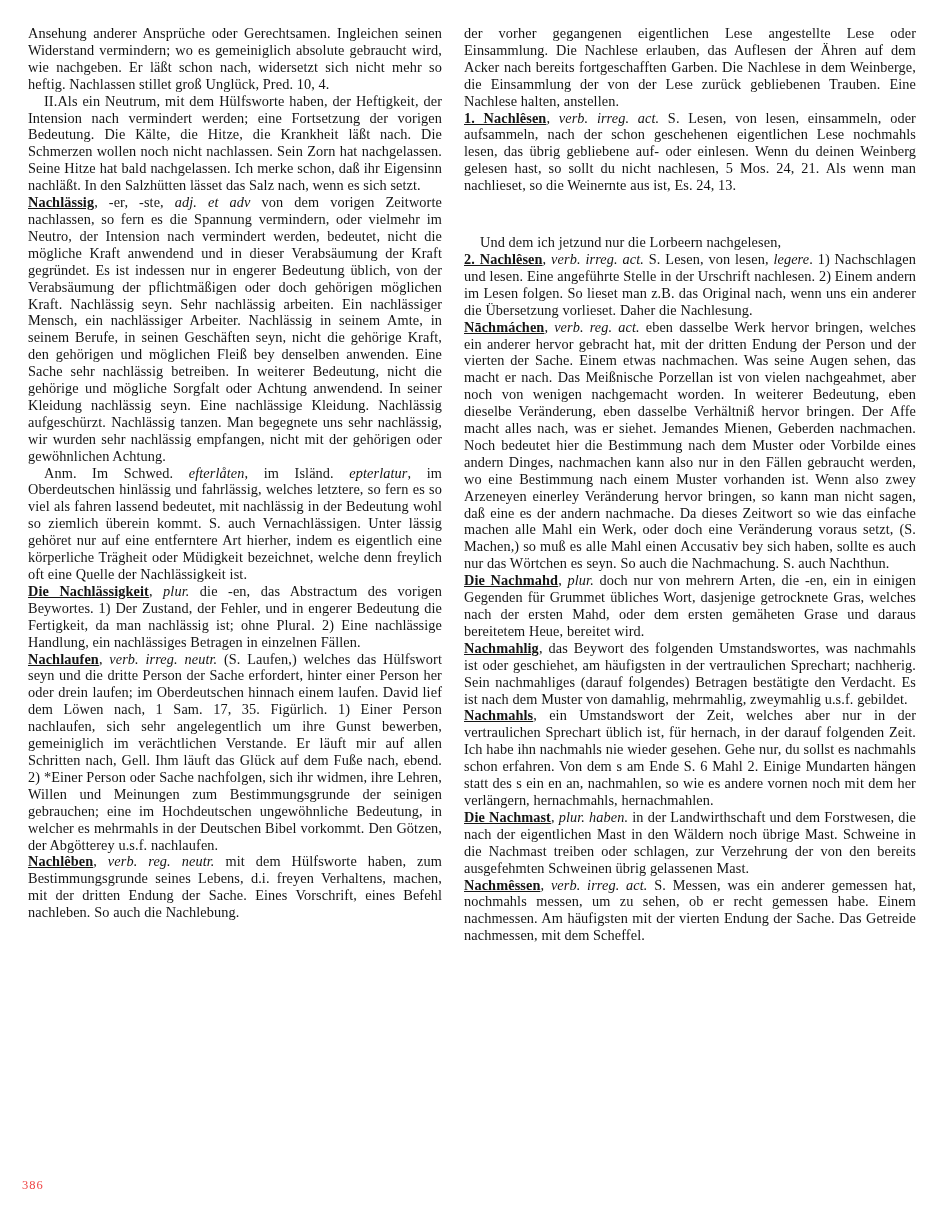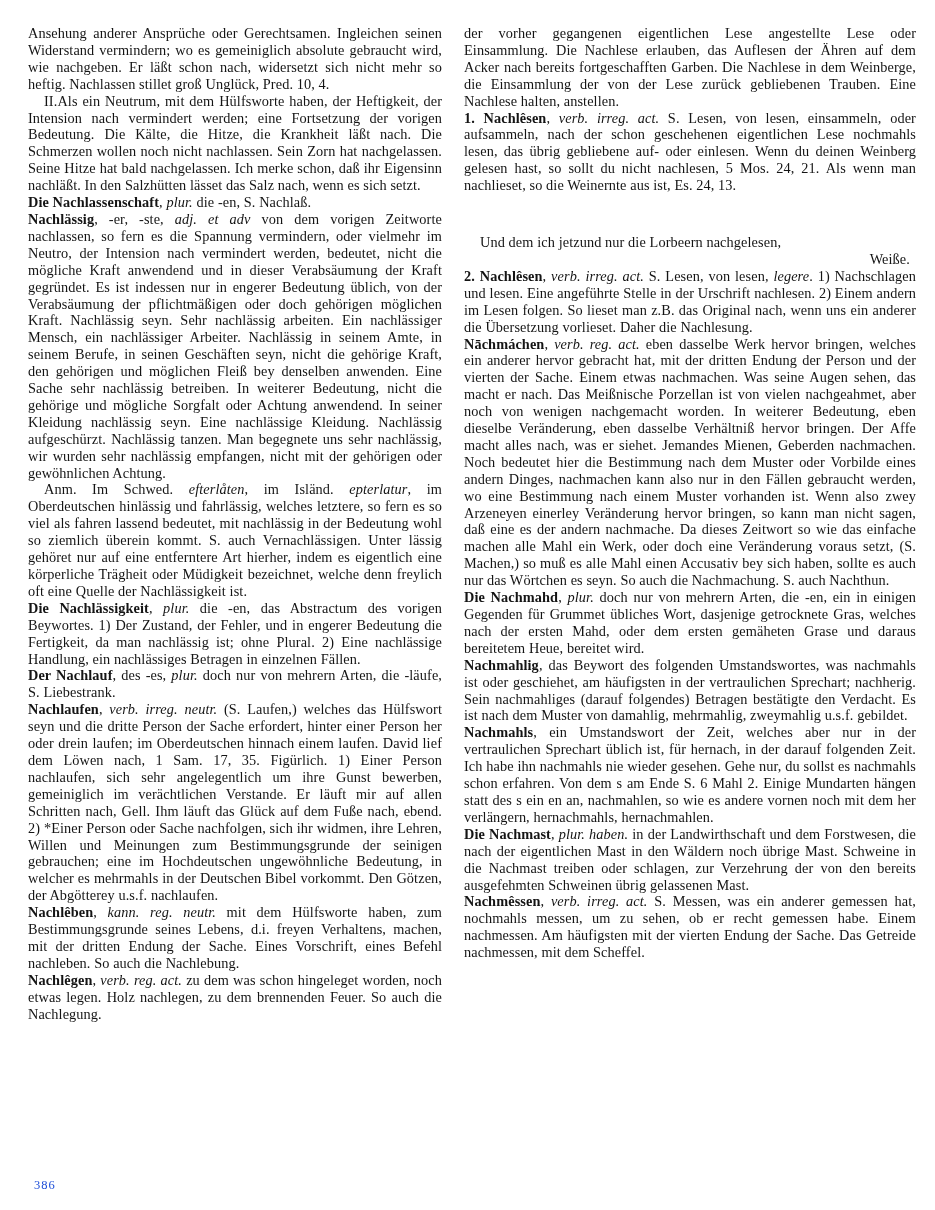--- a/index.html
+++ b/index.html
@@ -27,53 +27,49 @@
     line-height: 16.9px;
     text-align: justify;
     letter-spacing: 0.1px;
   }
   .col-left  { flex: 0 0 414px; width: 414px; }
   .col-right { flex: 0 0 452px; width: 452px; }
   p.para { margin: 0; padding: 0; }
   p.indent { text-indent: 16px; }
   p.verse  { text-indent: 16px; text-align: left; margin-top: 40px; }
   p.attrib { text-align: right; padding-right: 6px; }
-  .bold   { font-weight: bold; }
+  .bold   { font-weight: bold; text-decoration: underline; }
   .italic { font-style: italic; font-family: Liberation Serif, serif; }
   .page-number {
     position: absolute;
-    left: 34px;
+    left: 22px;
     top: 1178px;
     font-size: 12.5px;
     letter-spacing: 1px;
-    color: #1d4ed8;
+    color: #ef4444;
   }
 </style>
 </head>
 <body>
 
 <div class="page">
   <div class="cols">
     <div class="col col-left">
         <p class="para flush"><span>Ansehung anderer Ansprüche oder Gerechtsamen. Ingleichen seinen Widerstand vermindern; wo es gemeiniglich absolute gebraucht wird, wie nachgeben. Er läßt schon nach, widersetzt sich nicht mehr so heftig. Nachlassen stillet groß Unglück, Pred. 10, 4.</span></p>
         <p class="para indent"><span>II.Als ein Neutrum, mit dem Hülfsworte haben, der Heftigkeit, der Intension nach vermindert werden; eine Fortsetzung der vorigen Bedeutung. Die Kälte, die Hitze, die Krankheit läßt nach. Die Schmerzen wollen noch nicht nachlassen. Sein Zorn hat nachgelassen. Seine Hitze hat bald nachgelassen. Ich merke schon, daß ihr Eigensinn nachläßt. In den Salzhütten lässet das Salz nach, wenn es sich setzt.</span></p>
-        <p class="para entry"><span class="bold">Die Nachlassenschaft</span><span>, </span><span class="italic">plur.</span><span> die -en, S. Nachlaß.</span></p>
         <p class="para entry"><span class="bold">Nachlässig</span><span>, -er, -ste, </span><span class="italic">adj. et adv</span><span> von dem vorigen Zeitworte nachlassen, so fern es die Spannung vermindern, oder vielmehr im Neutro, der Intension nach vermindert werden, bedeutet, nicht die mögliche Kraft anwendend und in dieser Verabsäumung der Kraft gegründet. Es ist indessen nur in engerer Bedeutung üblich, von der Verabsäumung der pflichtmäßigen oder doch gehörigen möglichen Kraft. Nachlässig seyn. Sehr nachlässig arbeiten. Ein nachlässiger Mensch, ein nachlässiger Arbeiter. Nachlässig in seinem Amte, in seinem Berufe, in seinen Geschäften seyn, nicht die gehörige Kraft, den gehörigen und möglichen Fleiß bey denselben anwenden. Eine Sache sehr nachlässig betreiben. In weiterer Bedeutung, nicht die gehörige und mögliche Sorgfalt oder Achtung anwendend. In seiner Kleidung nachlässig seyn. Eine nachlässige Kleidung. Nachlässig aufgeschürzt. Nachlässig tanzen. Man begegnete uns sehr nachlässig, wir wurden sehr nachlässig empfangen, nicht mit der gehörigen oder gewöhnlichen Achtung.</span></p>
         <p class="para indent"><span>Anm. Im Schwed. </span><span class="italic">efterlåten</span><span>, im Isländ. </span><span class="italic">epterlatur</span><span>, im Oberdeutschen hinlässig und fahrlässig, welches letztere, so fern es so viel als fahren lassend bedeutet, mit nachlässig in der Bedeutung wohl so ziemlich überein kommt. S. auch Vernachlässigen. Unter lässig gehöret nur auf eine entferntere Art hierher, indem es eigentlich eine körperliche Trägheit oder Müdigkeit bezeichnet, welche denn freylich oft eine Quelle der Nachlässigkeit ist.</span></p>
         <p class="para entry"><span class="bold">Die Nachlässigkeit</span><span>, </span><span class="italic">plur.</span><span> die -en, das Abstractum des vorigen Beywortes. 1) Der Zustand, der Fehler, und in engerer Bedeutung die Fertigkeit, da man nachlässig ist; ohne Plural. 2) Eine nachlässige Handlung, ein nachlässiges Betragen in einzelnen Fällen.</span></p>
-        <p class="para entry"><span class="bold">Der Nachlauf</span><span>, des -es, </span><span class="italic">plur.</span><span> doch nur von mehrern Arten, die -läufe, S. Liebestrank.</span></p>
         <p class="para entry"><span class="bold">Nachlaufen</span><span>, </span><span class="italic">verb. irreg. neutr.</span><span> (S. Laufen,) welches das Hülfswort seyn und die dritte Person der Sache erfordert, hinter einer Person her oder drein laufen; im Oberdeutschen hinnach einem laufen. David lief dem Löwen nach, 1 Sam. 17, 35. Figürlich. 1) Einer Person nachlaufen, sich sehr angelegentlich um ihre Gunst bewerben, gemeiniglich im verächtlichen Verstande. Er läuft mir auf allen Schritten nach, Gell. Ihm läuft das Glück auf dem Fuße nach, ebend. 2) *Einer Person oder Sache nachfolgen, sich ihr widmen, ihre Lehren, Willen und Meinungen zum Bestimmungsgrunde der seinigen gebrauchen; eine im Hochdeutschen ungewöhnliche Bedeutung, in welcher es mehrmahls in der Deutschen Bibel vorkommt. Den Götzen, der Abgötterey u.s.f. nachlaufen.</span></p>
-        <p class="para entry"><span class="bold">Nachlêben</span><span>, </span><span class="italic">kann. reg. neutr.</span><span> mit dem Hülfsworte haben, zum Bestimmungsgrunde seines Lebens, d.i. freyen Verhaltens, machen, mit der dritten Endung der Sache. Eines Vorschrift, eines Befehl nachleben. So auch die Nachlebung.</span></p>
-        <p class="para entry"><span class="bold">Nachlêgen</span><span>, </span><span class="italic">verb. reg. act.</span><span> zu dem was schon hingeleget worden, noch etwas legen. Holz nachlegen, zu dem brennenden Feuer. So auch die Nachlegung.</span></p>
+        <p class="para entry"><span class="bold">Nachlêben</span><span>, </span><span class="italic">verb. reg. neutr.</span><span> mit dem Hülfsworte haben, zum Bestimmungsgrunde seines Lebens, d.i. freyen Verhaltens, machen, mit der dritten Endung der Sache. Eines Vorschrift, eines Befehl nachleben. So auch die Nachlebung.</span></p>
       </div>
     <div class="col col-right">
         <p class="para flush"><span>der vorher gegangenen eigentlichen Lese angestellte Lese oder Einsammlung. Die Nachlese erlauben, das Auflesen der Ähren auf dem Acker nach bereits fortgeschafften Garben. Die Nachlese in dem Weinberge, die Einsammlung der von der Lese zurück gebliebenen Trauben. Eine Nachlese halten, anstellen.</span></p>
         <p class="para entry"><span class="bold">1. Nachlêsen</span><span>, </span><span class="italic">verb. irreg. act.</span><span> S. Lesen, von lesen, einsammeln, oder aufsammeln, nach der schon geschehenen eigentlichen Lese nochmahls lesen, das übrig gebliebene auf- oder einlesen. Wenn du deinen Weinberg gelesen hast, so sollt du nicht nachlesen, 5 Mos. 24, 21. Als wenn man nachlieset, so die Weinernte aus ist, Es. 24, 13.</span></p>
         <p class="para verse"><span>Und dem ich jetzund nur die Lorbeern nachgelesen,</span></p>
-        <p class="para attrib"><span>Weiße.</span></p>
         <p class="para entry"><span class="bold">2. Nachlêsen</span><span>, </span><span class="italic">verb. irreg. act.</span><span> S. Lesen, von lesen, </span><span class="italic">legere</span><span>. 1) Nachschlagen und lesen. Eine angeführte Stelle in der Urschrift nachlesen. 2) Einem andern im Lesen folgen. So lieset man z.B. das Original nach, wenn uns ein anderer die Übersetzung vorlieset. Daher die Nachlesung.</span></p>
         <p class="para entry"><span class="bold">Nāchmáchen</span><span>, </span><span class="italic">verb. reg. act.</span><span> eben dasselbe Werk hervor bringen, welches ein anderer hervor gebracht hat, mit der dritten Endung der Person und der vierten der Sache. Einem etwas nachmachen. Was seine Augen sehen, das macht er nach. Das Meißnische Porzellan ist von vielen nachgeahmet, aber noch von wenigen nachgemacht worden. In weiterer Bedeutung, eben dieselbe Veränderung, eben dasselbe Verhältniß hervor bringen. Der Affe macht alles nach, was er siehet. Jemandes Mienen, Geberden nachmachen. Noch bedeutet hier die Bestimmung nach dem Muster oder Vorbilde eines andern Dinges, nachmachen kann also nur in den Fällen gebraucht werden, wo eine Bestimmung nach einem Muster vorhanden ist. Wenn also zwey Arzeneyen einerley Veränderung hervor bringen, so kann man nicht sagen, daß eine es der andern nachmache. Da dieses Zeitwort so wie das einfache machen alle Mahl ein Werk, oder doch eine Veränderung voraus setzt, (S. Machen,) so muß es alle Mahl einen Accusativ bey sich haben, sollte es auch nur das Wörtchen es seyn. So auch die Nachmachung. S. auch Nachthun.</span></p>
         <p class="para entry"><span class="bold">Die Nachmahd</span><span>, </span><span class="italic">plur.</span><span> doch nur von mehrern Arten, die -en, ein in einigen Gegenden für Grummet übliches Wort, dasjenige getrocknete Gras, welches nach der ersten Mahd, oder dem ersten gemäheten Grase und daraus bereitetem Heue, bereitet wird.</span></p>
         <p class="para entry"><span class="bold">Nachmahlig</span><span>, das Beywort des folgenden Umstandswortes, was nachmahls ist oder geschiehet, am häufigsten in der vertraulichen Sprechart; nachherig. Sein nachmahliges (darauf folgendes) Betragen bestätigte den Verdacht. Es ist nach dem Muster von damahlig, mehrmahlig, zweymahlig u.s.f. gebildet.</span></p>
         <p class="para entry"><span class="bold">Nachmahls</span><span>, ein Umstandswort der Zeit, welches aber nur in der vertraulichen Sprechart üblich ist, für hernach, in der darauf folgenden Zeit. Ich habe ihn nachmahls nie wieder gesehen. Gehe nur, du sollst es nachmahls schon erfahren. Von dem s am Ende S. 6 Mahl 2. Einige Mundarten hängen statt des s ein en an, nachmahlen, so wie es andere vornen noch mit dem her verlängern, hernachmahls, hernachmahlen.</span></p>
         <p class="para entry"><span class="bold">Die Nachmast</span><span>, </span><span class="italic">plur. haben.</span><span> in der Landwirthschaft und dem Forstwesen, die nach der eigentlichen Mast in den Wäldern noch übrige Mast. Schweine in die Nachmast treiben oder schlagen, zur Verzehrung der von den bereits ausgefehmten Schweinen übrig gelassenen Mast.</span></p>
         <p class="para entry"><span class="bold">Nachmêssen</span><span>, </span><span class="italic">verb. irreg. act.</span><span> S. Messen, was ein anderer gemessen hat, nochmahls messen, um zu sehen, ob er recht gemessen habe. Einem nachmessen. Am häufigsten mit der vierten Endung der Sache. Das Getreide nachmessen, mit dem Scheffel.</span></p>
       </div>
   </div>
   <div class="page-number">386</div>

